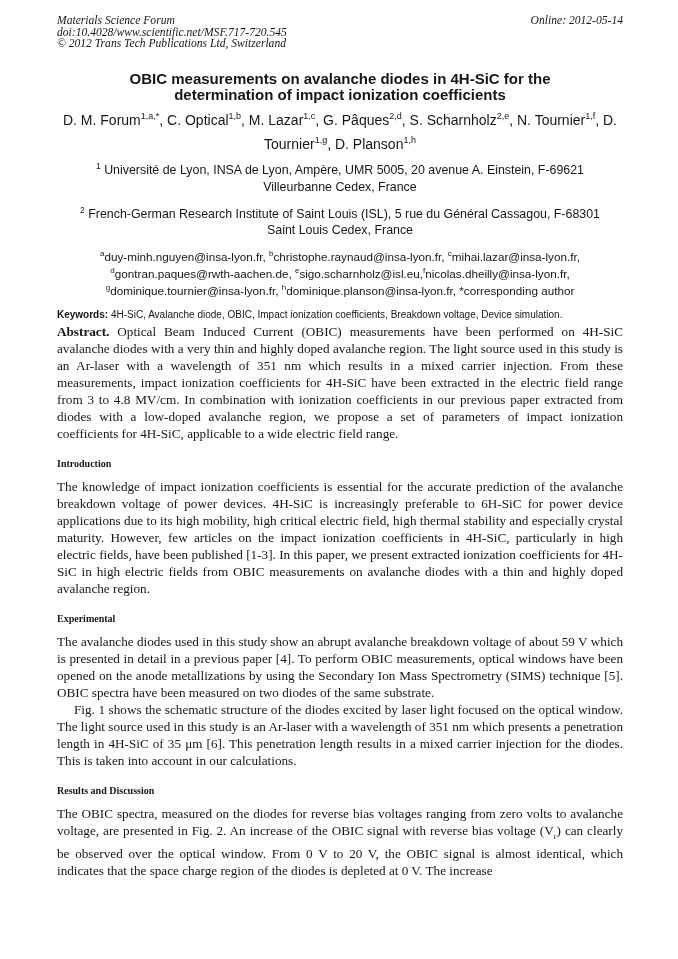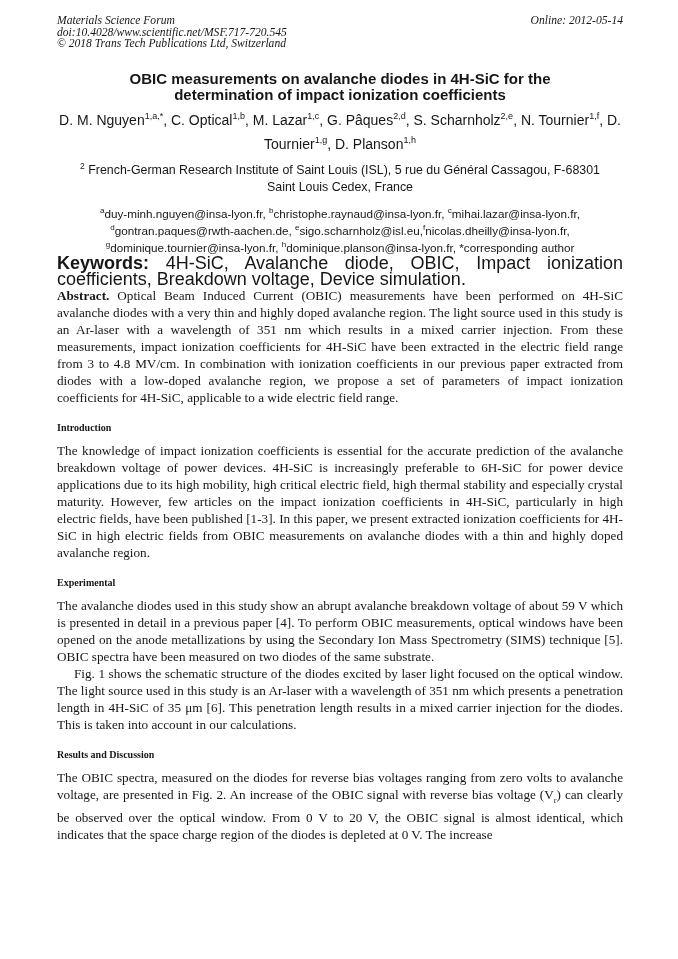--- a/index.html
+++ b/index.html
@@ -46,22 +46,22 @@
 
   .emails {
     font-family: "Liberation Sans", sans-serif;
     font-size: 11.7px; line-height: 14.3px;
     text-align: center; margin-top: 9px;
   }
   .emails sup { font-size: 8px; }
 
   .keywords {
     font-family: "Liberation Sans", sans-serif;
-    font-size: 18px; line-height: 16px;
-    text-align: justify; margin-top: 0;
+    font-size: 10px; line-height: 16px;
+    text-align: justify; margin-top: 9px;
   }
 
   
   .body-text {
     font-family: "Liberation Serif", serif;
     font-size: 13.2px; line-height: 17px;
     text-align: justify;
   }
   .abstract { }
   h2.sec-heading {
@@ -77,29 +77,30 @@
 </style>
 </head>
 <body>
 
 <div class="page">
 
   <div class="jheader">
     <div class="hdr-left">
       <div>Materials Science Forum</div>
       <div>doi:10.4028/www.scientific.net/MSF.717-720.545</div>
-      <div>© 2018 Trans Tech Publications Ltd, Switzerland</div>
+      <div>© 2012 Trans Tech Publications Ltd, Switzerland</div>
     </div>
     <div class="hdr-right">Online: 2012-05-14</div>
   </div>
 
   <h1 class="title">OBIC measurements on avalanche diodes in 4H-SiC for the determination of impact ionization coefficients</h1>
 
-  <p class="authors"><span>D. M. Nguyen</span><sup>1,a,*</sup><span>, C. Optical</span><sup>1,b</sup><span>, M. Lazar</span><sup>1,c</sup><span>, G. Pâques</span><sup>2,d</sup><span>, S. Scharnholz</span><sup>2,e</sup><span>, N. Tournier</span><sup>1,f</sup><span>, D. Tournier</span><sup>1,g</sup><span>, D. Planson</span><sup>1,h</sup></p>
+  <p class="authors"><span>D. M. Forum</span><sup>1,a,*</sup><span>, C. Optical</span><sup>1,b</sup><span>, M. Lazar</span><sup>1,c</sup><span>, G. Pâques</span><sup>2,d</sup><span>, S. Scharnholz</span><sup>2,e</sup><span>, N. Tournier</span><sup>1,f</sup><span>, D. Tournier</span><sup>1,g</sup><span>, D. Planson</span><sup>1,h</sup></p>
 
+  <p class="aff"><sup>1</sup><span> Université de Lyon, INSA de Lyon, Ampère, UMR 5005, 20 avenue A. Einstein, F-69621 Villeurbanne Cedex, France</span></p>
   <p class="aff"><sup>2</sup><span> French-German Research Institute of Saint Louis (ISL), 5 rue du Général Cassagou, F-68301 Saint Louis Cedex, France</span></p>
 
   <p class="emails"><sup>a</sup><span>duy-minh.nguyen@insa-lyon.fr, </span><sup>b</sup><span>christophe.raynaud@insa-lyon.fr, </span><sup>c</sup><span>mihai.lazar@insa-lyon.fr, </span><sup>d</sup><span>gontran.paques@rwth-aachen.de, </span><sup>e</sup><span>sigo.scharnholz@isl.eu,</span><sup>f</sup><span>nicolas.dheilly@insa-lyon.fr, </span><sup>g</sup><span>dominique.tournier@insa-lyon.fr, </span><sup>h</sup><span>dominique.planson@insa-lyon.fr, *corresponding author</span></p>
 
   <p class="keywords"><b>Keywords:</b><span> 4H-SiC, Avalanche diode, OBIC, Impact ionization coefficients, Breakdown voltage, Device simulation.</span></p>
 
   <p class="body-text abstract"><b>Abstract.</b><span> Optical Beam Induced Current (OBIC) measurements have been performed on 4H-SiC avalanche diodes with a very thin and highly doped avalanche region. The light source used in this study is an Ar-laser with a wavelength of 351 nm which results in a mixed carrier injection. From these measurements, impact ionization coefficients for 4H-SiC have been extracted in the electric field range from 3 to 4.8 MV/cm. In combination with ionization coefficients in our previous paper extracted from diodes with a low-doped avalanche region, we propose a set of parameters of impact ionization coefficients for 4H-SiC, applicable to a wide electric field range.</span></p>
 
   <h2 class="sec-heading">Introduction</h2>
   <p class="body-text"><span>The knowledge of impact ionization coefficients is essential for the accurate prediction of the avalanche breakdown voltage of power devices. 4H-SiC is increasingly preferable to 6H-SiC for power device applications due to its high mobility, high critical electric field, high thermal stability and especially crystal maturity. However, few articles on the impact ionization coefficients in 4H-SiC, particularly in high electric fields, have been published [1-3]. In this paper, we present extracted ionization coefficients for 4H-SiC in high electric fields from OBIC measurements on avalanche diodes with a thin and highly doped avalanche region.</span></p>

